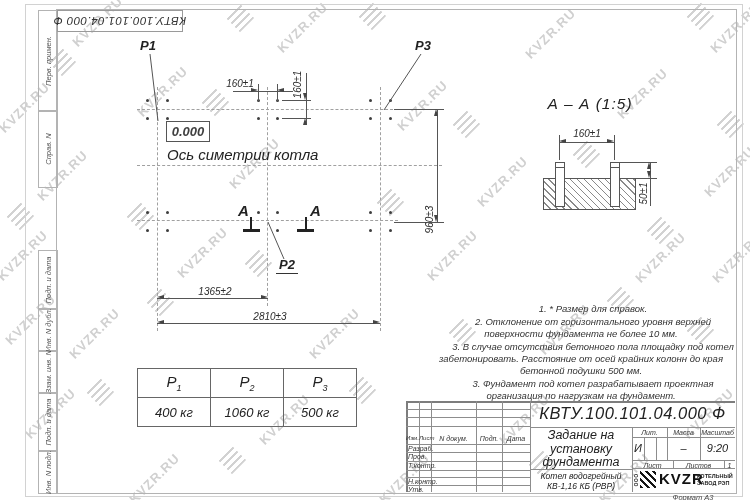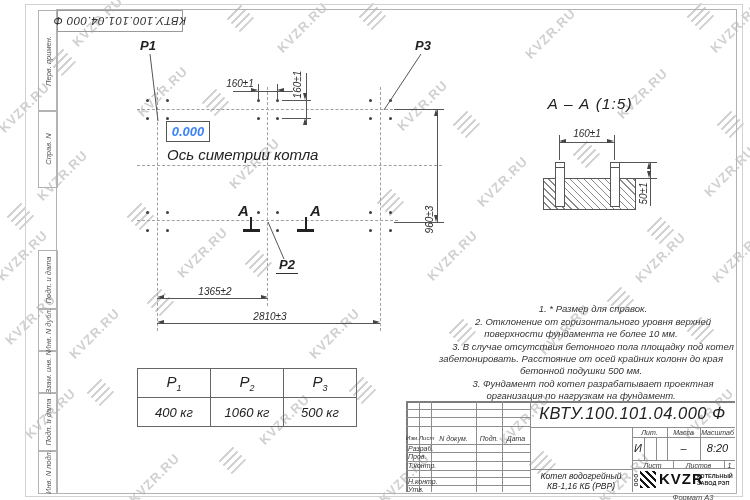--- a/index.html
+++ b/index.html
@@ -51,21 +51,21 @@
   #load-table .hd{font-size:15px;}
   #load-table .hd sub{font-size:9px;}
   #load-table .val{font-size:13px;}
   
   .tbl-h{position:absolute;height:1px;background:#8d8d8d;z-index:4;}
   .tbl-v{position:absolute;width:1px;background:#8d8d8d;z-index:4;}
   .tb-label{position:absolute;font-size:7px;font-style:italic;color:#333;text-align:center;
             white-space:nowrap;z-index:5;}
   .tb-big{position:absolute;font-style:italic;color:#222;text-align:center;z-index:5;}
   .elevbox{position:absolute;border:1px solid #555;z-index:4;display:flex;align-items:center;
-           justify-content:center;font-style:italic;font-weight:600;font-size:13px;color:#3b82f6;}
+           justify-content:center;font-style:italic;font-weight:600;font-size:13px;color:#404040;}
   .logo-stripes{position:absolute;width:16px;height:17px;
                 background:repeating-linear-gradient(45deg,#151515 0 2.5px,#fff 2.5px 5px);z-index:5;}
 </style>
 </head>
 <body>
 
 <div id="sheet">
 
   <div id="watermarks">
       <div class="wm" style="left: 65px; top: 14px;">KVZR.RU</div>
@@ -301,41 +301,46 @@
   <div class="tb-label" style="left:502px;top:435px;width:28px;">Дата</div>
 
   <div class="tb-label" style="left:408px;top:445px;text-align:left;">Разраб.</div>
   <div class="tb-label" style="left:408px;top:453px;text-align:left;">Пров.</div>
   <div class="tb-label" style="left:408px;top:462px;text-align:left;">Т.контр.</div>
   <div class="tb-label" style="left:408px;top:478px;text-align:left;">Н.контр.</div>
   <div class="tb-label" style="left:408px;top:486px;text-align:left;">Утв.</div>
 
   <div class="tb-big" style="left:530px;top:404px;width:205px;font-size:16.5px;letter-spacing:.5px;">КВТУ.100.101.04.000  Ф</div>
 
+  <div class="tb-big" style="left:530px;top:429px;width:102px;font-size:12.5px;line-height:13.5px;">
+    <div>Задание на</div>
+    <div>установку</div>
+    <div>фундамента</div>
+  </div>
   <div class="tbl-h" style="left:530px;top:469px;width:102px;"></div>
   <div class="tb-big" style="left:530px;top:472px;width:102px;font-size:8.5px;line-height:9.5px;">
     <div>Котел водогрейный</div>
     <div>КВ-1,16 КБ (РВР)</div>
   </div>
 
   <div class="tbl-h" style="left:632px;top:437px;width:103px;"></div>
   <div class="tbl-h" style="left:632px;top:460px;width:103px;"></div>
   <div class="tbl-h" style="left:632px;top:468px;width:103px;"></div>
   <div class="tbl-v" style="left:667px;top:427px;height:33px;"></div>
   <div class="tbl-v" style="left:700px;top:427px;height:33px;"></div>
   <div class="tbl-v" style="left:644px;top:437px;height:23px;"></div>
   <div class="tbl-v" style="left:656px;top:437px;height:23px;"></div>
   <div class="tbl-v" style="left:673px;top:460px;height:8px;"></div>
   <div class="tbl-v" style="left:724px;top:460px;height:8px;"></div>
   <div class="tb-label" style="left:632px;top:429px;width:35px;">Лит.</div>
   <div class="tb-label" style="left:667px;top:429px;width:33px;">Масса</div>
   <div class="tb-label" style="left:700px;top:429px;width:35px;">Масштаб</div>
   <div class="tb-big" style="left:632px;top:442px;width:12px;font-size:11px;">И</div>
   <div class="tb-big" style="left:667px;top:442px;width:33px;font-size:11px;">–</div>
-  <div class="tb-big" style="left:700px;top:442px;width:35px;font-size:11px;">8:20</div>
+  <div class="tb-big" style="left:700px;top:442px;width:35px;font-size:11px;">9:20</div>
   <div class="tb-label" style="left:632px;top:462px;width:41px;">Лист</div>
   <div class="tb-label" style="left:673px;top:462px;width:51px;">Листов</div>
   <div class="tb-label" style="left:724px;top:462px;width:11px;">1</div>
 
   <div class="abs" style="left:633px;top:470px;width:5px;height:20px;z-index:5;display:flex;align-items:center;justify-content:center;">
     <span style="transform:rotate(-90deg);font-size:5px;font-weight:bold;color:#111;letter-spacing:.5px;">ООО</span>
   </div>
   <div class="logo-stripes" style="left:640px;top:471px;"></div>
   <div class="abs" style="left:659px;top:470px;font-size:15px;font-weight:bold;color:#111;letter-spacing:1px;z-index:5;font-family:'Liberation Sans',sans-serif;">KVZR</div>
   <div class="abs" style="left:697px;top:473px;font-size:5.5px;font-weight:bold;color:#222;line-height:6.5px;z-index:5;">

